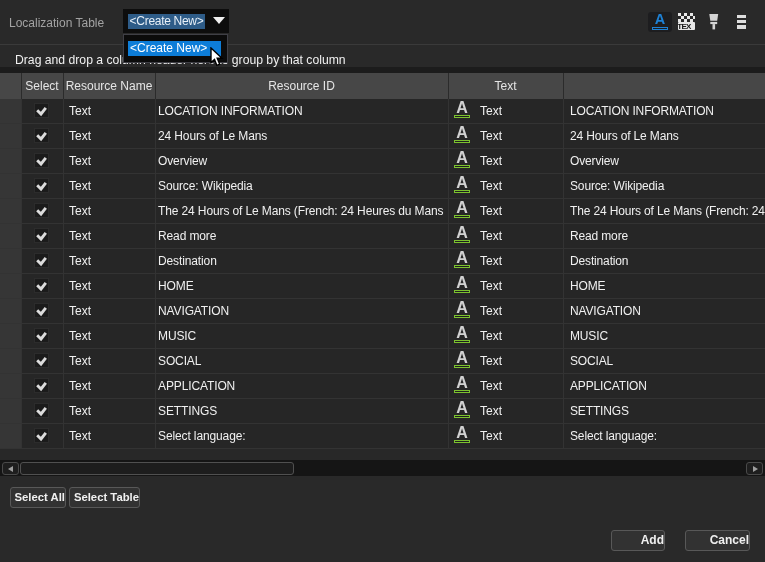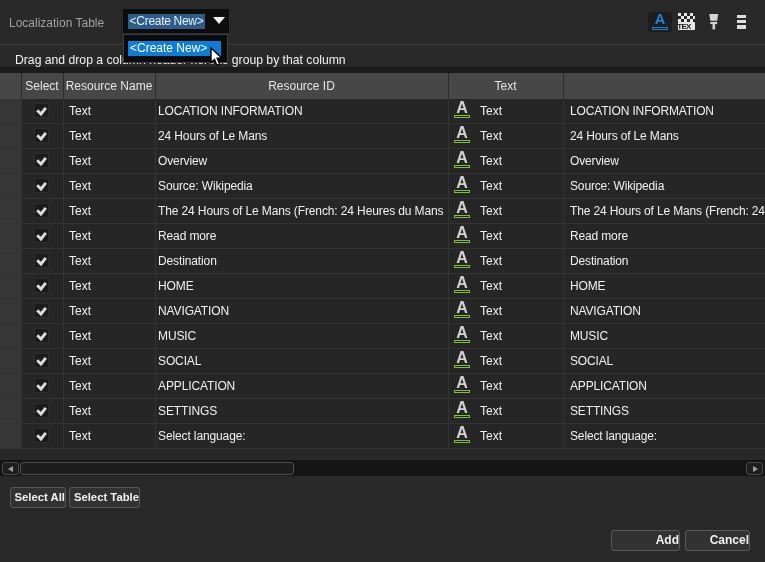--- a/index.html
+++ b/index.html
@@ -411,21 +411,21 @@
   <div class="sbbtn" style="left:2px">
     <div class="tri" style="left:5px; border-top:3.5px solid transparent; border-bottom:3.5px solid transparent; border-right:5px solid #9e9e9e"></div>
   </div>
   <div class="sbthumb"></div>
   <div class="sbbtn" style="left:746px">
     <div class="tri" style="left:6px; border-top:3.5px solid transparent; border-bottom:3.5px solid transparent; border-left:5px solid #9e9e9e"></div>
   </div>
 
   <div class="btn" style="left:10px; top:487px; width:56px; font-size:11.3px">Select All</div>
   <div class="btn" style="left:69px; top:487px; width:71px; font-size:11.3px">Select Table</div>
-  <div class="btn" style="left:611px; top:530px; width:69px">Add</div>
+  <div class="btn" style="left:611px; top:530px; width:54px">Add</div>
   <div class="btn" style="left:685px; top:530px; width:65px">Cancel</div>
 
   <div class="popup">
     <div class="item">&lt;Create New&gt;</div>
   </div>
   <svg class="abs" style="left:209.5px; top:47px" width="14" height="20" viewBox="0 0 14 20">
     <path d="M1 1 L1 15.6 L4.5 12.5 L6.9 18.4 L9.7 17.2 L7.2 11.3 L12 11.3 Z" fill="#ffffff" stroke="#000000" stroke-width="1.4"></path>
   </svg>
 
 </body></html>

